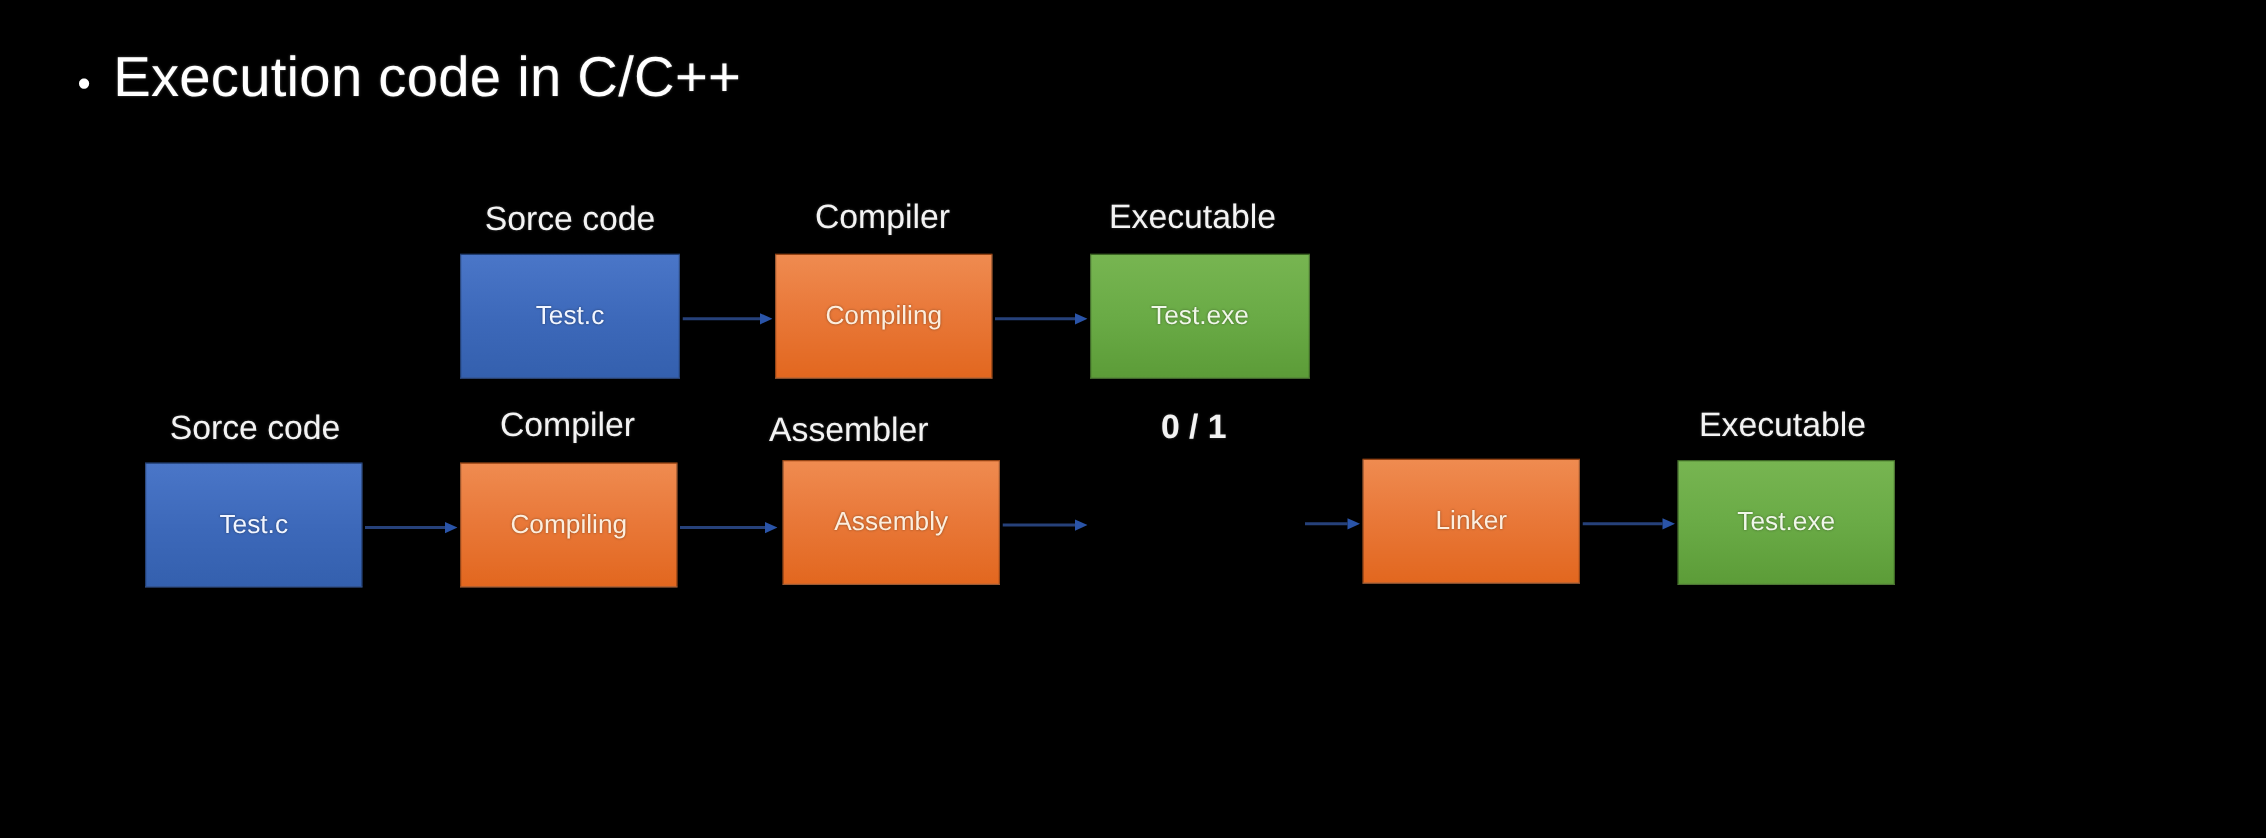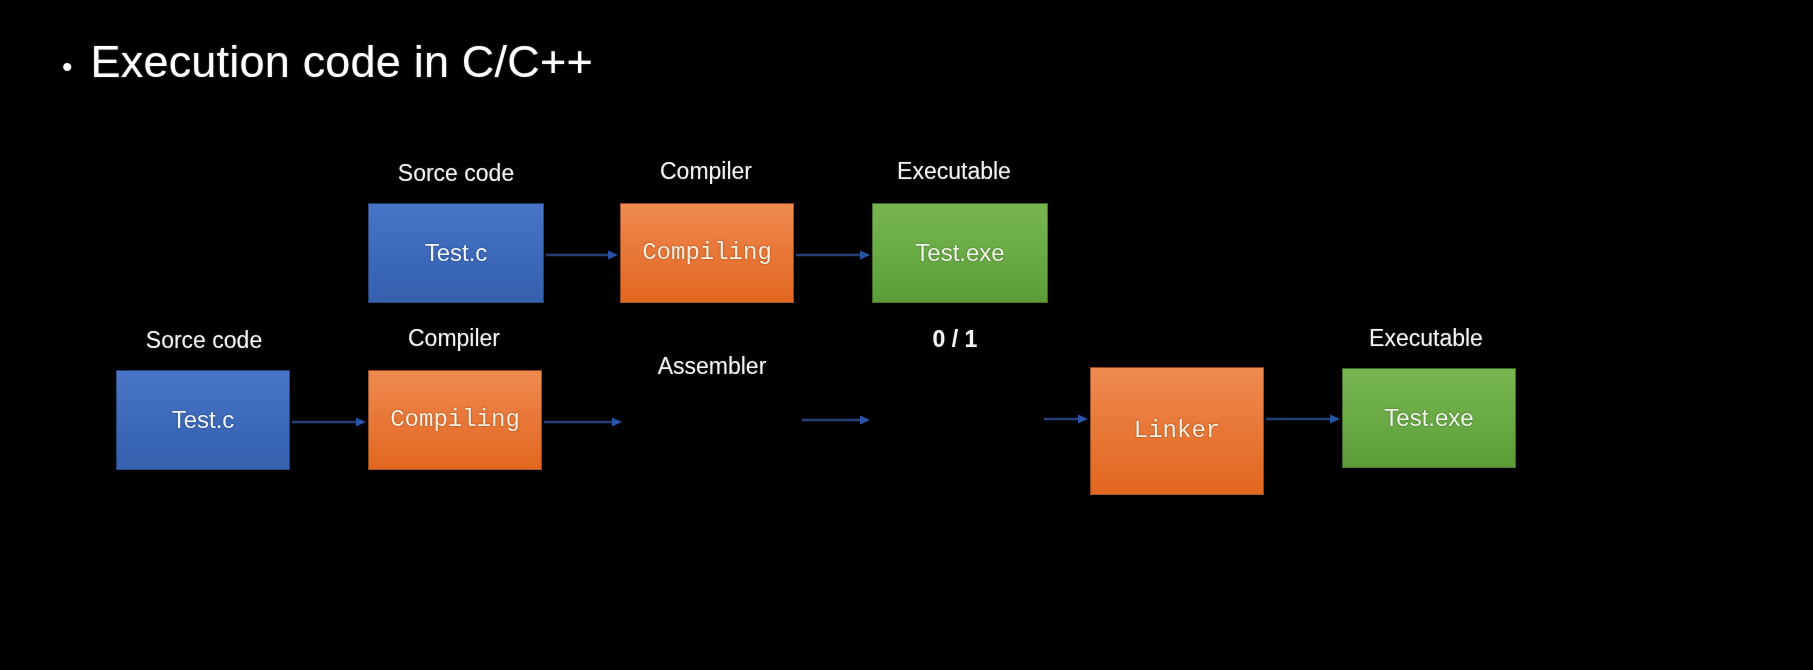--- a/index.html
+++ b/index.html
@@ -48,44 +48,43 @@
     height: 670px;
   }
 
   .node {
     position: absolute;
     box-sizing: border-box;
     display: flex;
     align-items: center;
     justify-content: center;
     text-align: center;
-    font-size: 24px;
+    font-size: 21px;
     line-height: 1.12;
     color: #fdf3e7;
     text-shadow: 0 0 2px rgba(0,0,0,0.45);
     border: 1px solid rgba(0,0,0,0.35);
   }
   .node.blue {
     background: linear-gradient(180deg, #4a76c8 0%, #3c68b9 55%, #3460ae 100%);
     color: #f2f6ff;
   }
   .node.orange {
     background: linear-gradient(180deg, #ef8b50 0%, #e9793a 45%, #e2671f 100%);
     color: #fdeedd;
-    font-family: Liberation Mono, monospace;
   }
   .node.green {
     background: linear-gradient(180deg, #77b551 0%, #6aab46 50%, #5c9c38 100%);
     color: #f0f7e9;
     text-align: center;
   }
 
   .node-label {
     position: absolute;
-    font-size: 23px;
+    font-size: 27px;
     color: #f3f3f3;
     text-align: left;
     white-space: nowrap;
     transform: translateX(-50%);
     text-shadow: 0 0 2px rgba(255,255,255,0.25);
   }
 
   .arrow {
     position: absolute;
     height: 10px;
@@ -122,21 +121,21 @@
     <svg width="74" height="10" viewBox="0 0 74 10">
       <line x1="0" y1="5" x2="64" y2="5" stroke="#26417A" stroke-width="2.4"></line>
       <polygon points="64,0.5 74,5 64,9.5" fill="#2A54A8"></polygon>
     </svg>
   </div>
 
   <div class="node green" style="left:872px; top:203px; width:176px; height:100px;">Test.exe</div>
 
   <div class="node-label" style="left:204px; top:327px;">Sorce code</div>
   <div class="node-label" style="left:454px; top:325px;">Compiler</div>
-  <div class="node-label" style="left:712px; top:329px;margin-top:24px;">Assembler</div>
+  <div class="node-label" style="left:679px; top:329px;">Assembler</div>
   <div class="node-label" style="left:955px; top:326px;font-weight:bold;">0 / 1</div>
   <div class="node-label" style="left:1426px; top:325px;">Executable</div>
 
   <div class="node blue" style="left:116px; top:370px; width:174px; height:100px;">Test.c</div>
 
   <div class="arrow" style="left:292px; top:417px; width:74px;">
     <svg width="74" height="10" viewBox="0 0 74 10">
       <line x1="0" y1="5" x2="64" y2="5" stroke="#26417A" stroke-width="2.4"></line>
       <polygon points="64,0.5 74,5 64,9.5" fill="#2A54A8"></polygon>
     </svg>
@@ -144,37 +143,38 @@
 
   <div class="node orange" style="left:368px; top:370px; width:174px; height:100px;">Compiling</div>
 
   <div class="arrow" style="left:544px; top:417px; width:78px;">
     <svg width="78" height="10" viewBox="0 0 78 10">
       <line x1="0" y1="5" x2="68" y2="5" stroke="#26417A" stroke-width="2.4"></line>
       <polygon points="68,0.5 78,5 68,9.5" fill="#2A54A8"></polygon>
     </svg>
   </div>
 
+  <div class="node orange" style="left:626px; top:368px; width:174px; height:100px;">Assembly</div>
 
   <div class="arrow" style="left:802px; top:415px; width:68px;">
     <svg width="68" height="10" viewBox="0 0 68 10">
       <line x1="0" y1="5" x2="58" y2="5" stroke="#26417A" stroke-width="2.4"></line>
       <polygon points="58,0.5 68,5 58,9.5" fill="#2A54A8"></polygon>
     </svg>
   </div>
 
 
   <div class="arrow" style="left:1044px; top:414px; width:44px;">
     <svg width="44" height="10" viewBox="0 0 44 10">
       <line x1="0" y1="5" x2="34" y2="5" stroke="#26417A" stroke-width="2.4"></line>
       <polygon points="34,0.5 44,5 34,9.5" fill="#2A54A8"></polygon>
     </svg>
   </div>
 
-  <div class="node orange" style="left:1090px; top:367px; width:174px; height:128px;">Linker</div>
+  <div class="node orange" style="left:1090px; top:367px; width:174px; height:100px;">Linker</div>
 
   <div class="arrow" style="left:1266px; top:414px; width:74px;">
     <svg width="74" height="10" viewBox="0 0 74 10">
       <line x1="0" y1="5" x2="64" y2="5" stroke="#26417A" stroke-width="2.4"></line>
       <polygon points="64,0.5 74,5 64,9.5" fill="#2A54A8"></polygon>
     </svg>
   </div>
 
   <div class="node green" style="left:1342px; top:368px; width:174px; height:100px;">Test.exe</div>
 

